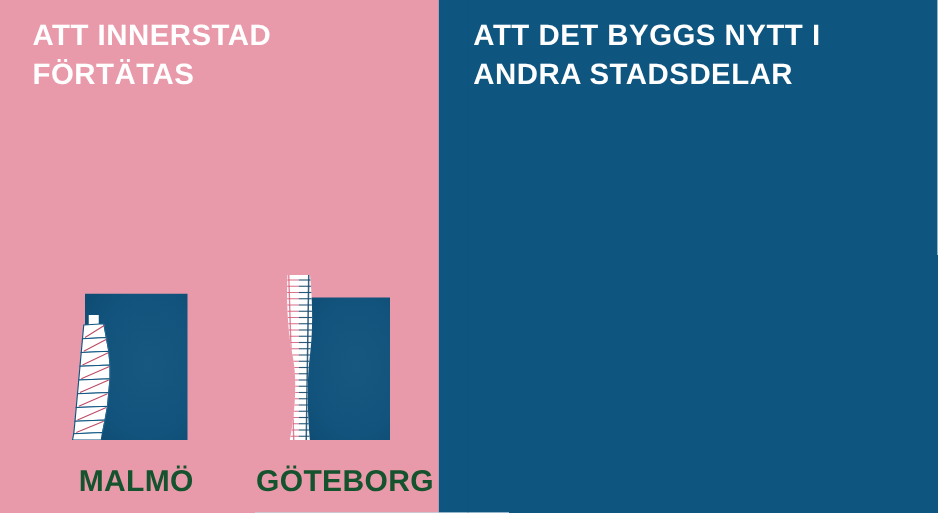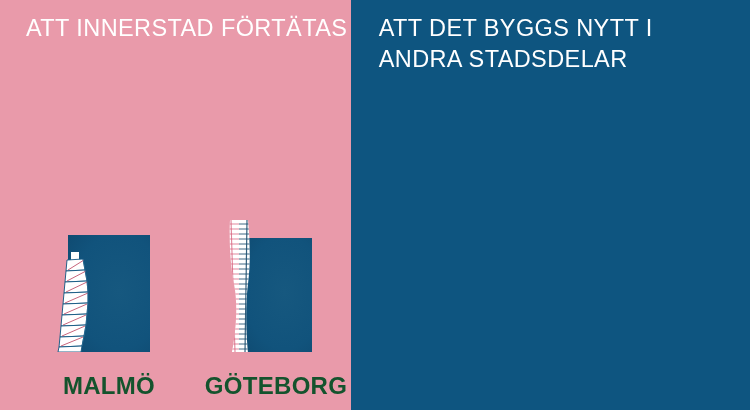--- a/index.html
+++ b/index.html
@@ -22,21 +22,21 @@
   }
   .panel-left  { width: 375px; background: #e99aaa; }
   .panel-right { width: 427px; background: #0e5580; }
 
   .panel-title {
     position: absolute;
     left: 26px;
     top: 13px;
     color: #ffffff;
     font-size: 23.5px;
-    font-weight: normal;
+    font-weight: bold;
     letter-spacing: 0.4px;
     line-height: 1.32;
     white-space: pre-line;
     margin: 0;
   }
   .panel-right .panel-title { left: 28px; }
 
   .bar-group {
     position: absolute;
     bottom: 0;

